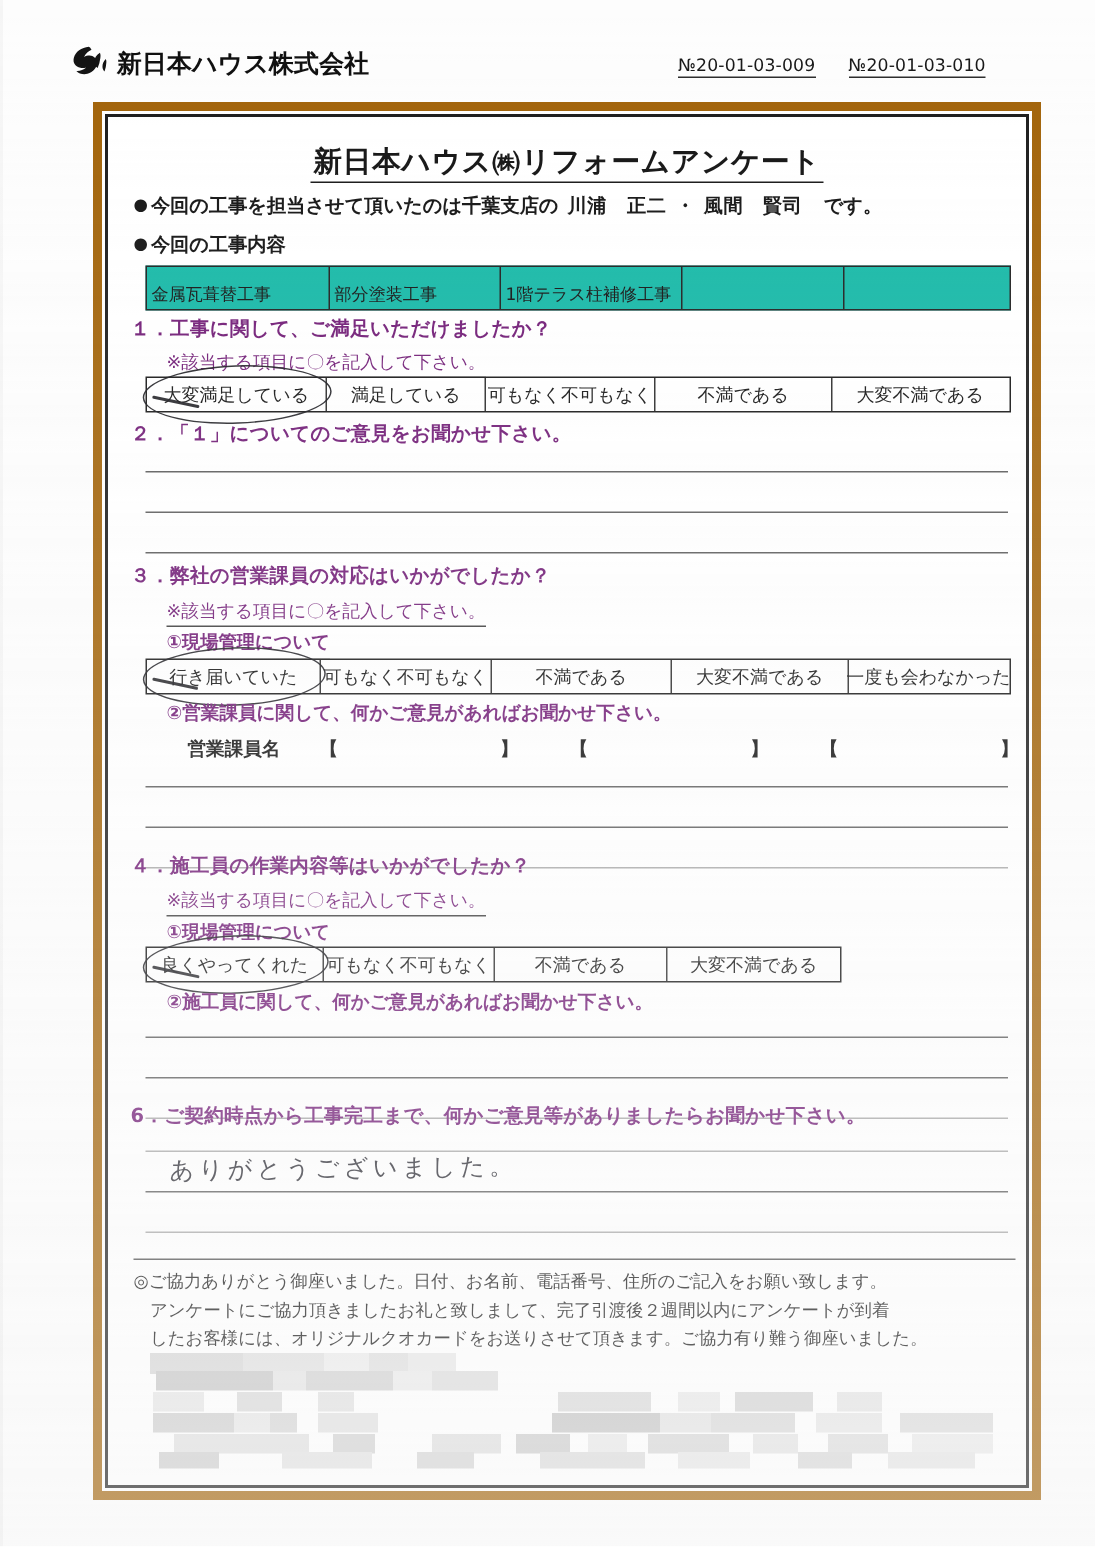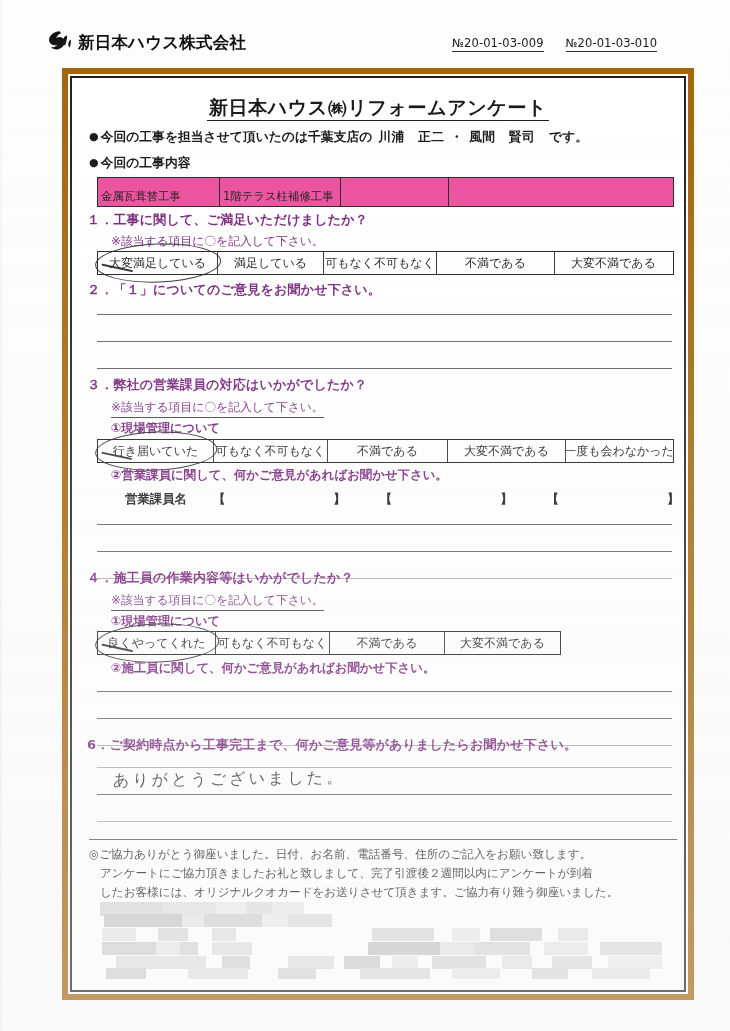--- a/index.html
+++ b/index.html
@@ -151,21 +151,21 @@
     display: inline-block;
     padding: 0 4px;
     letter-spacing: .4px;
   }
 
   
   .worktable {
     position: absolute;
     border: 1px solid #1d1d1d;
     display: flex;
-    background: #ec4899;
+    background: #14b8a6;
   }
   .worktable .cell {
     border-right: 1px solid #1d1d1d;
     font-size: 11.4px;
     display: flex;
     align-items: flex-end;
     padding: 0 2px 2px 3px;
     box-sizing: border-box;
     overflow: hidden;
     white-space: nowrap;
@@ -328,20 +328,21 @@
         <span style="padding-left:8px;">です。</span>
       </div>
 
       <div class="bullet-row" style="left:16px; top:76px;">
         <span class="bullet-dot">●</span>
         <span>今回の工事内容</span>
       </div>
 
       <div class="worktable" style="left:24px; top:98px; width:575px; height:28px;">
         <div class="cell" style="width:122px;">金属瓦葺替工事</div>
+        <div class="cell" style="width:114px;">部分塗装工事</div>
         <div class="cell" style="width:121px;">1階テラス柱補修工事</div>
         <div class="cell" style="width:108px;"></div>
         <div class="cell" style="width:110px;"></div>
       </div>
 
       <div class="t q" style="left:14px; top:132px;">１．工事に関して、ご満足いただけましたか？</div>
       <div class="t note" style="left:38px; top:154px;">※該当する項目に〇を記入して下さい。</div>
 
       <div class="choices" style="left:24px; top:172px; width:575px;">
         <div class="opt" style="width:120px;">

